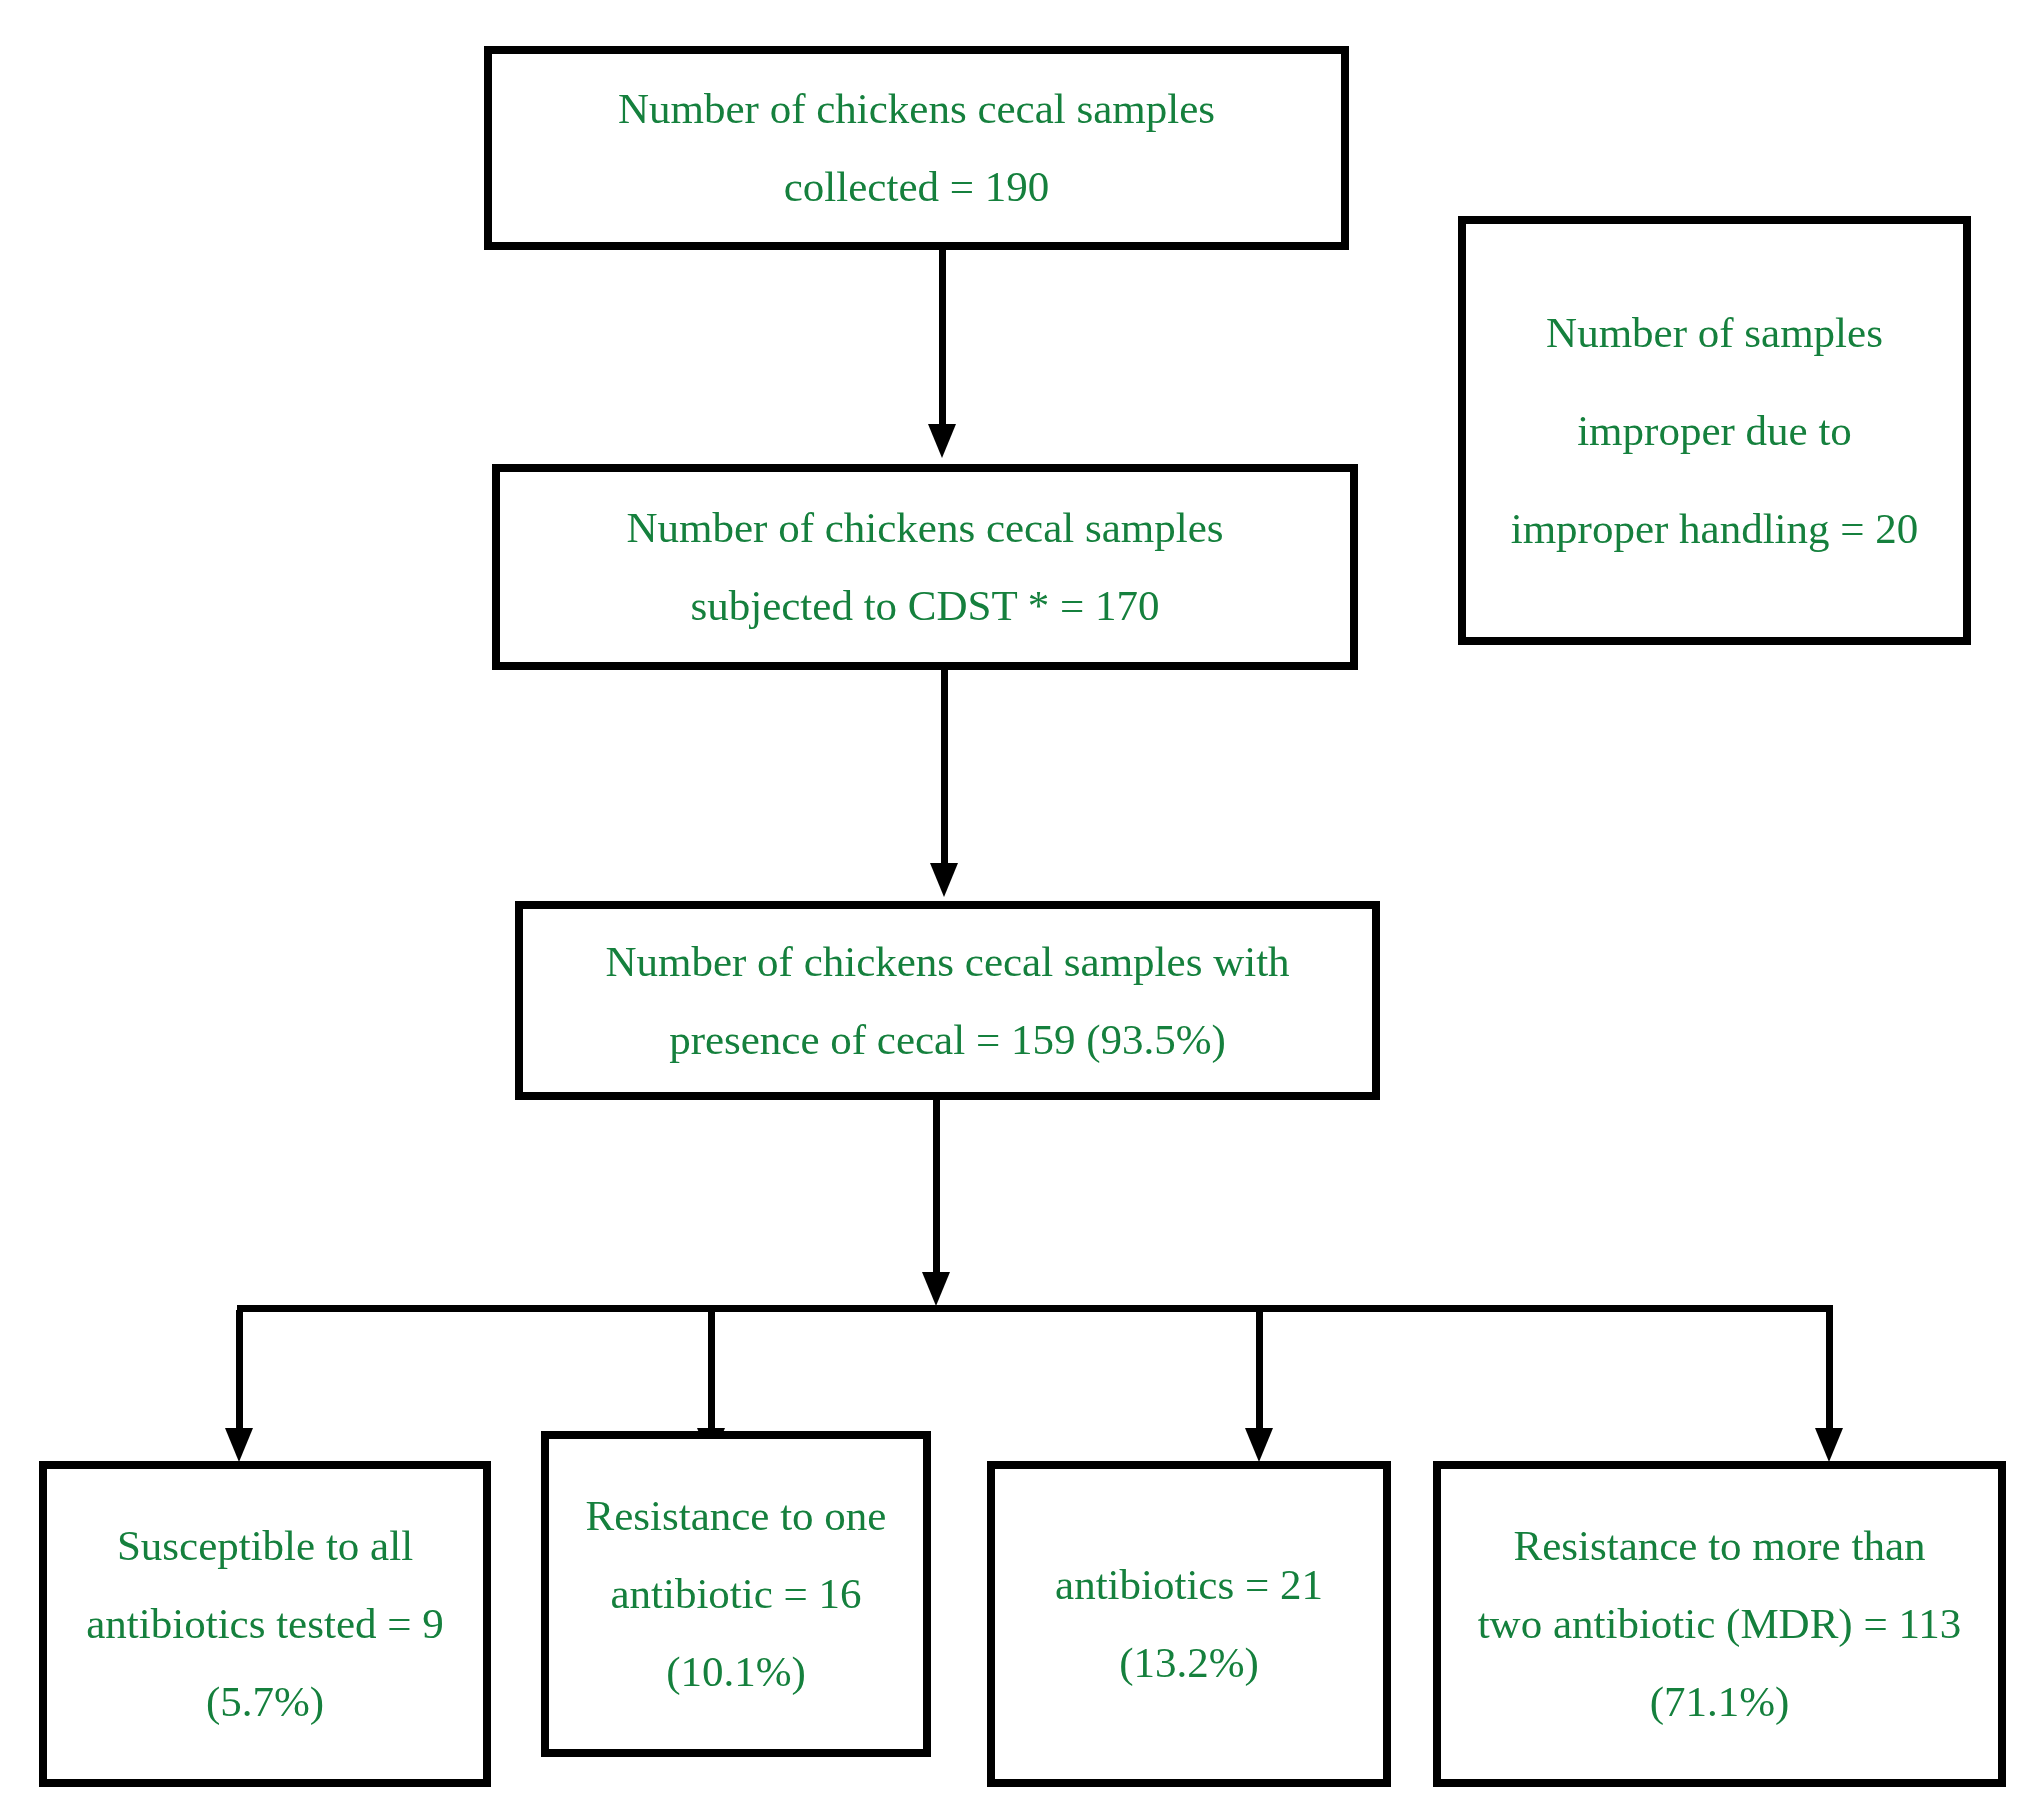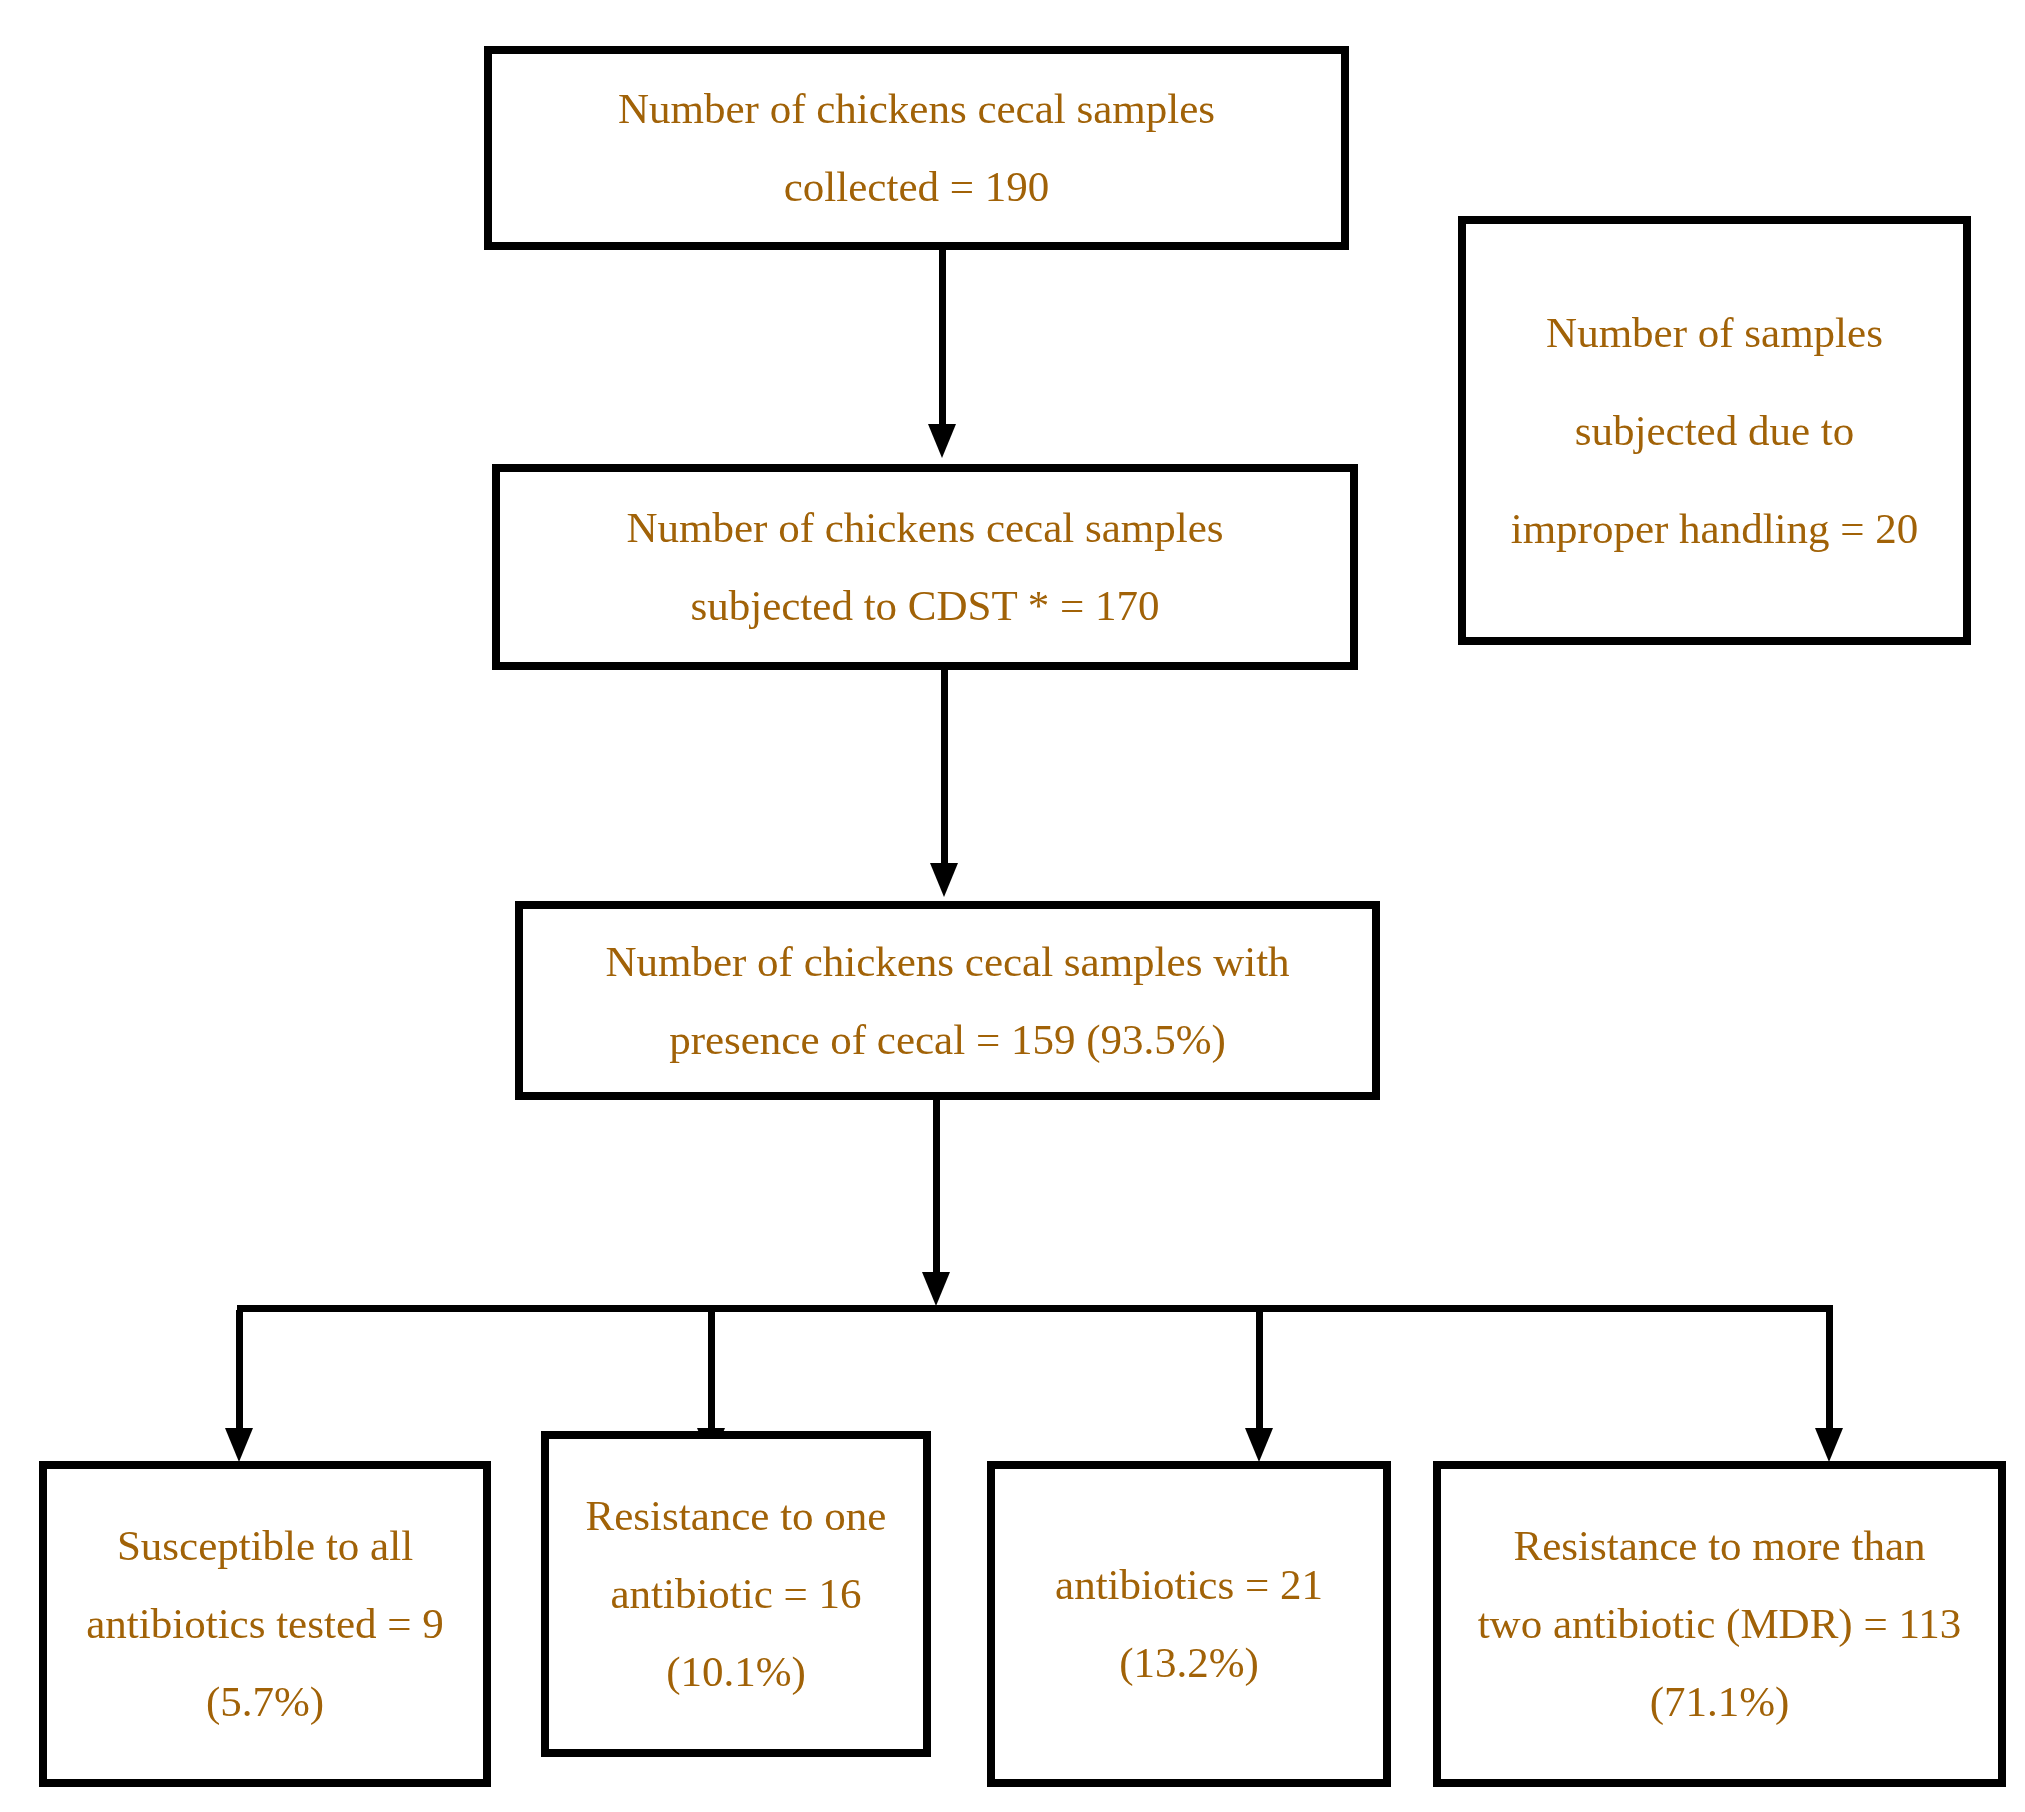--- a/index.html
+++ b/index.html
@@ -7,21 +7,21 @@
     padding: 0;
     background: #ffffff;
   }
   .canvas {
     position: relative;
     width: 2025px;
     height: 1813px;
     background: #ffffff;
     font-family: "Liberation Serif", "DejaVu Serif", serif;
     font-size: 43px;
-    color: #a16207;
+    color: #15803d;
   }
   .node {
     position: absolute;
     box-sizing: border-box;
     border: 8.9px solid #000000;
     background: #ffffff;
     display: flex;
     flex-direction: column;
     justify-content: center;
     align-items: center;
@@ -58,21 +58,21 @@
   <div class="node" style="left:484px; top:46px; width:865px; height:204px;">
     <div class="line">Number of chickens cecal samples</div>
     <div class="line">collected = 190</div>
   </div>
 
   <div class="stem" style="left:939px; top:250px; height:174px;"></div>
   <div class="head" style="left:928px; top:424px;"></div>
 
   <div class="node" style="left:1458px; top:216px; width:513px; height:429px;gap:20px;">
     <div class="line">Number of samples</div>
-    <div class="line">subjected due to</div>
+    <div class="line">improper due to</div>
     <div class="line">improper handling = 20</div>
   </div>
 
   <div class="node" style="left:492px; top:464px; width:866px; height:206px;">
     <div class="line">Number of chickens cecal samples</div>
     <div class="line">subjected to CDST * = 170</div>
   </div>
 
   <div class="stem" style="left:941px; top:670px; height:193px;"></div>
   <div class="head" style="left:930px; top:863px;"></div>

